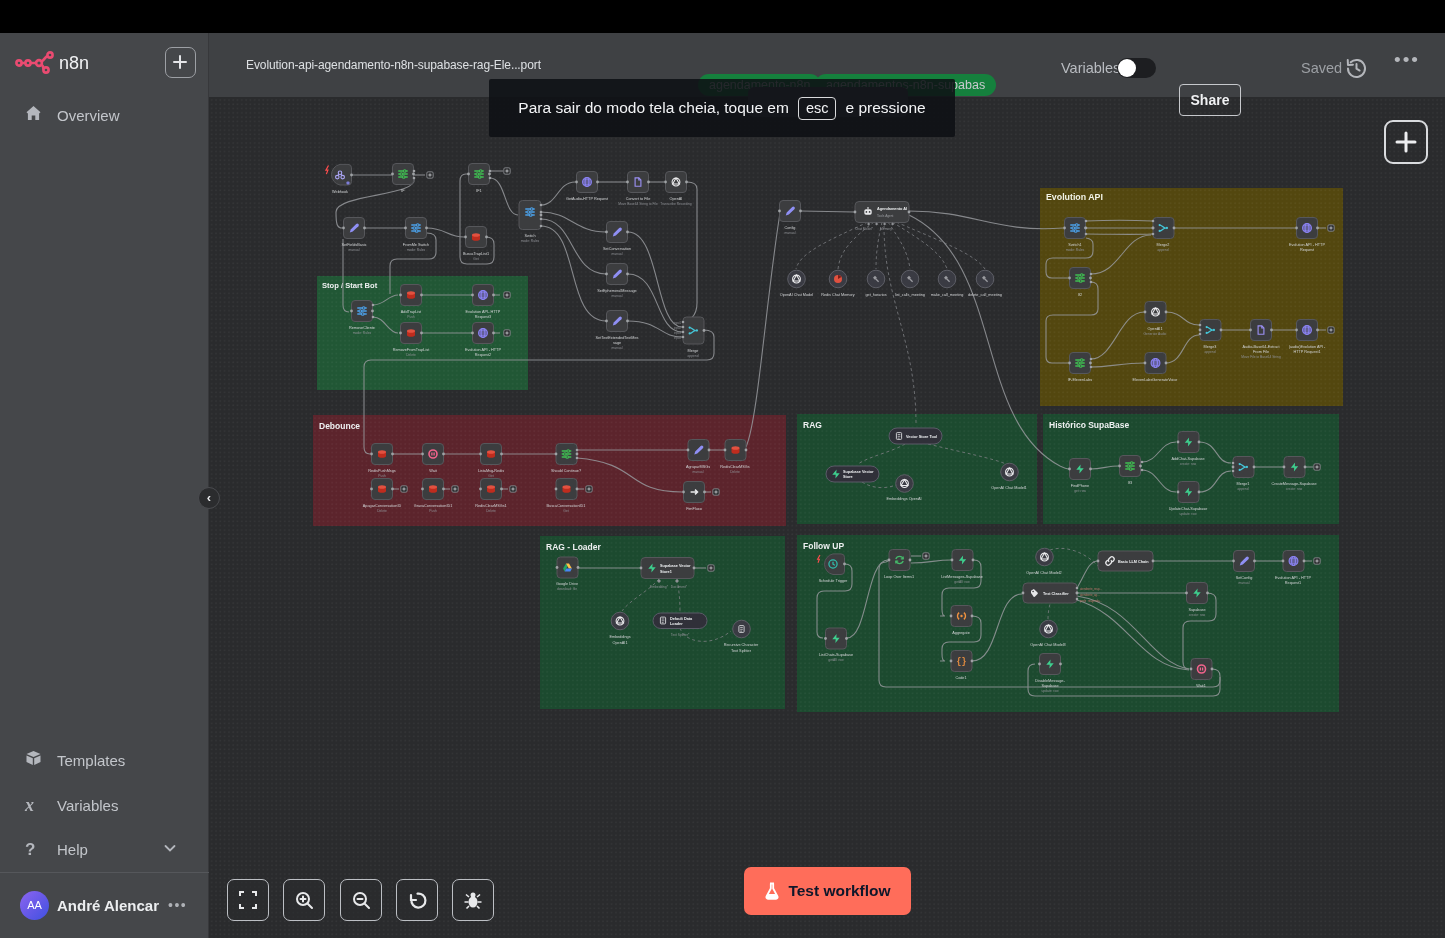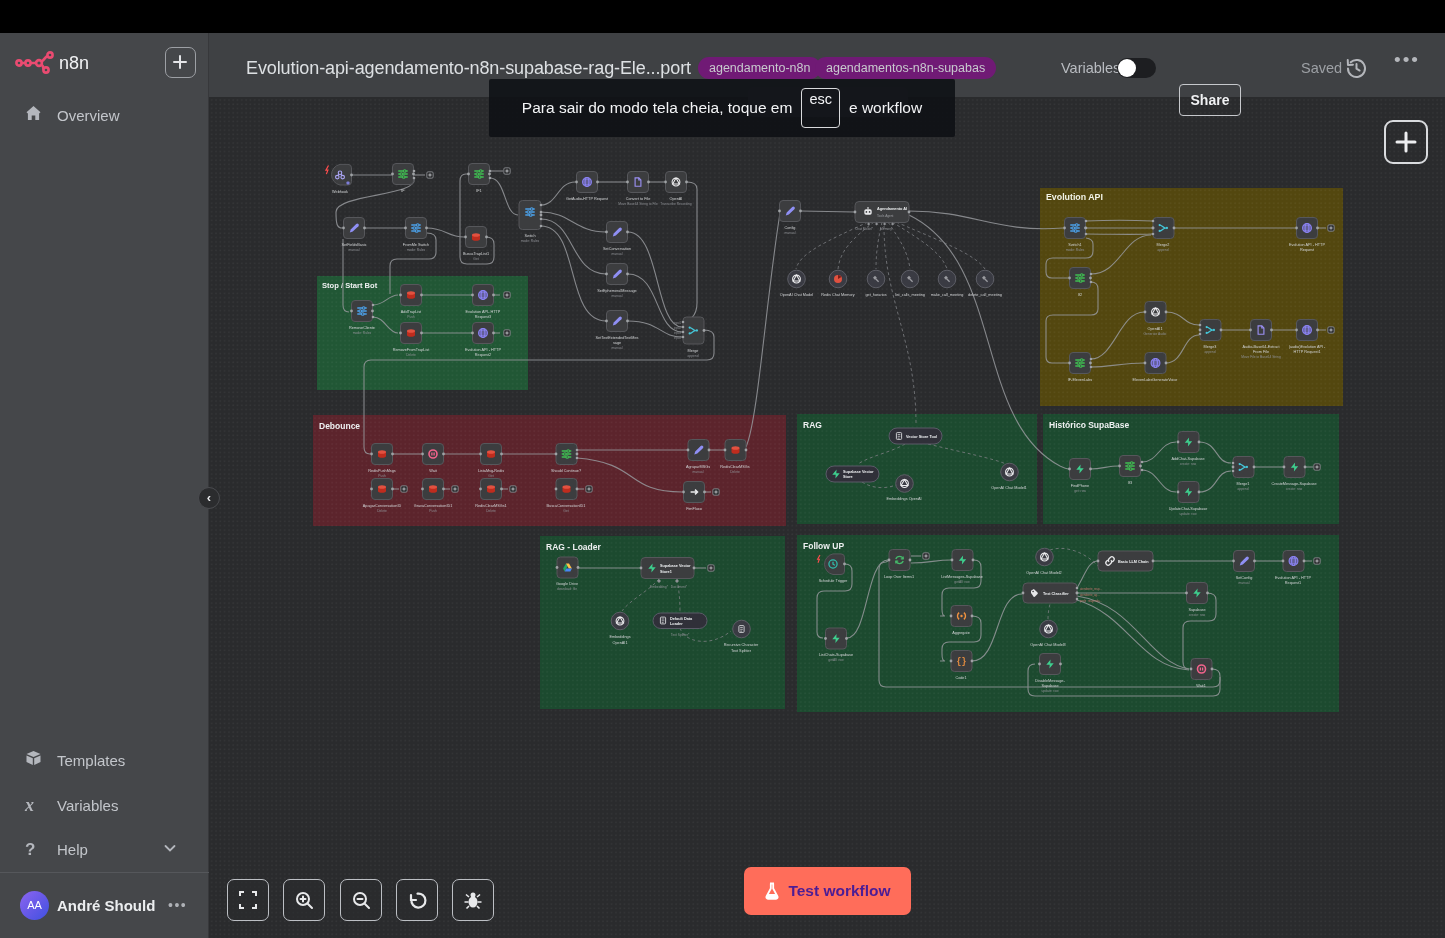--- a/index.html
+++ b/index.html
@@ -3,39 +3,39 @@
 <meta charset="utf-8">
 <style>
 * { margin:0; padding:0; box-sizing:border-box; }
 html,body { width:1445px; height:938px; overflow:hidden; background:#000; font-family:"Liberation Sans",sans-serif; }
 #topbar { position:absolute; left:0; top:0; width:1445px; height:33px; background:#000; z-index:50; }
 #canvas { position:absolute; left:209px; top:97px; width:1236px; height:841px; background-color:#2a2b2d; z-index:1; }
 #flow { position:absolute; left:0; top:0; width:1445px; height:938px; z-index:5; }
 #header { position:absolute; left:209px; top:33px; width:1236px; height:64px; background:#3f4144; z-index:20; }
 #sidebar { position:absolute; left:0; top:33px; width:209px; height:905px; background:#45474a; z-index:30; border-right:1px solid #37383b;}
 .hfix { position:absolute; z-index:40; }
-#wtitle { left:246px; top:58px; font-size:18px; color:#dde0e3; letter-spacing:-0.1px; }
-.tag { position:absolute; top:57px; height:22px; background:#701a75; border-radius:12px; color:#c8cace; font-size:12.5px; line-height:22px; padding:0 11px; z-index:40;}
+#wtitle { left:246px; top:58px; font-size:12px; color:#dde0e3; letter-spacing:-0.1px; }
+.tag { position:absolute; top:74px; height:22px; background:#15803d; border-radius:12px; color:#c8cace; font-size:12.5px; line-height:22px; padding:0 11px; z-index:40;}
 #tag1 { left:698px; }
 #tag2 { left:815px; }
 #inactive { left:1061px; top:60px; font-size:14.5px; color:#b9bcc1; }
 #toggle { left:1117px; top:58px; width:39px; height:20px; background:#1d1e21; border-radius:10px; }
 #toggle .knob { position:absolute; left:1px; top:1px; width:18px; height:18px; background:#fff; border-radius:50%; }
 #share { left:1179px; top:51px; width:62px; height:32px; border:1px solid #c6c8cc; border-radius:4px; color:#f0f1f3; font-size:14px; font-weight:bold; text-align:center; line-height:30px;margin-top:33px; }
 #saved { left:1281px; top:60px; font-size:14.5px; color:#9da0a5;margin-left:20px; }
 #hist { left:1344px; top:56px; }
 #hdots { left:1394px; top:49px; font-size:19px; color:#b4b6bb; letter-spacing:2px; }
 #escwrap { position:absolute; left:489px; top:79px; width:466px; height:46px; z-index:60; }
 #esctab { position:absolute; left:259px; top:8px; width:160px; height:30px; background:#44464b; border-radius:6px; }
 #escbox { position:absolute; left:0; top:0; width:466px; height:58px; background:rgba(14,16,20,0.88); border-radius:2px;
   display:flex; align-items:center; justify-content:center; color:#f3f4f6; font-size:15.5px; }
-#esckey { border:1px solid #d9dadc; border-radius:4px; padding:2px 7px 20px; margin:0 9px; font-size:14.5px; }
+#esckey { border:1px solid #d9dadc; border-radius:4px; padding:2px 7px 3px; margin:0 9px; font-size:14.5px; }
 .cbtn { position:absolute; top:879px; width:42px; height:42px; border:1px solid #bcbfc4; border-radius:7px; background:rgba(42,43,45,0.55); z-index:25; display:flex; align-items:center; justify-content:center; }
 #testbtn { position:absolute; left:744px; top:867px; width:167px; height:48px; background:#ff6d5a; border-radius:7px; z-index:25;
-  display:flex; align-items:center; justify-content:center; color:#4c1d95; font-size:15.5px; font-weight:bold; gap:8px;}
+  display:flex; align-items:center; justify-content:center; color:#0f172a; font-size:15.5px; font-weight:bold; gap:8px;}
 #plusbtn { position:absolute; left:1384px; top:120px; width:44px; height:44px; border:2px solid #d9dbde; border-radius:9px; z-index:25; color:#edeef0; }
 #chev { position:absolute; left:198px; top:487px; width:22px; height:22px; border-radius:50%; background:#2b2c2e; border:1.5px solid #4a4b4f; z-index:35; color:#e8e9eb; text-align:center; font-size:13px; line-height:20px; font-weight:bold;}
 .srow { position:absolute; left:25px; color:#c3c6cb; font-size:15px; z-index:35; }
 .srow .ic { display:inline-block; width:32px; color:#b4b7bd; }
 #uname { position:absolute; left:57px; top:897px; color:#eceef0; font-size:15px; font-weight:bold; z-index:35;}
 #avatar { position:absolute; left:20px; top:891px; width:29px; height:29px; border-radius:50%; z-index:35;
   background:linear-gradient(135deg,#8b66f0 0%,#6a5ae8 45%,#3f51e0 100%); color:#fff; font-size:11px; font-weight:normal; text-align:center; line-height:29px;}
 #udots { position:absolute; left:168px; top:897px; color:#aeb1b6; font-size:14px; letter-spacing:1.5px; z-index:35;}
 #sdiv { position:absolute; left:0px; top:872px; width:209px; height:1px; background:#55575b; z-index:35;}
 #flow .nd { fill:#3c3d3f; stroke:#56575b; stroke-width:1; }
@@ -772,21 +772,21 @@
       <path d="M3.8,12 a8.2,8.2 0 1 0 2.6,-6"></path>
       <path d="M3.6,3.8 L3.8,8.6 L8.6,8.3"></path>
       <path d="M12,7.6 V12.2 L15,14"></path>
     </svg></div>
 <div class="hfix" id="hdots">•••</div>
 <div id="escwrap">
     <div id="esctab"></div>
     <div id="escbox">
       <span>Para sair do modo tela cheia, toque em</span>
       <span id="esckey">esc</span>
-      <span>e workflow</span>
+      <span>e pressione</span>
     </div>
   </div>
 <div id="sidebar"></div>
 <div id="chev">‹</div>
 <div class="hfix" style="left:15px; top:51px; z-index:35;"><svg width="40" height="23" viewBox="0 0 40 23" fill="none" stroke="#ea4b71" stroke-width="2.6">
       <circle cx="4" cy="12" r="2.6"></circle>
       <circle cx="13" cy="12" r="2.6"></circle>
       <circle cx="24" cy="12" r="2.9"></circle>
       <circle cx="35" cy="4" r="2.6"></circle>
       <circle cx="31" cy="19" r="2.6"></circle>
@@ -802,21 +802,21 @@
 <div class="srow" style="top:750px;"><span class="ic"><svg width="17" height="16" viewBox="0 0 16 16" fill="#b4b7bd">
         <path d="M1,4 L8,1 L15,4 L8,7 Z M1,5.5 L7.3,8.3 L7.3,15 L1,12 Z M15,5.5 L8.7,8.3 L8.7,15 L15,12 Z"></path>
       </svg></span>Templates</div>
 <div class="srow" style="top:795px;"><span class="ic" style="font-style:italic; font-weight:bold; font-size:18px; font-family:'Liberation Serif',serif;">x</span>Variables</div>
 <div class="srow" style="top:840px;"><span class="ic" style="font-weight:bold; font-size:17px;">?</span>Help</div>
 <div class="hfix" style="left:163px; top:841px; z-index:35;"><svg width="14" height="14" viewBox="0 0 14 14" fill="none" stroke="#b4b7bd" stroke-width="1.8" stroke-linecap="round">
       <path d="M2.5,5 L7,9.5 L11.5,5"></path>
     </svg></div>
 <div id="sdiv"></div>
 <div id="avatar">AA</div>
-<div id="uname">André Should</div>
+<div id="uname">André Alencar</div>
 <div id="udots">•••</div>
 <div class="cbtn" style="left:227px;">
     <svg width="20" height="20" viewBox="0 0 20 20" fill="none" stroke="#e8e9eb" stroke-width="2">
       <path d="M2,6 V2 H6 M14,2 H18 V6 M18,14 V18 H14 M6,18 H2 V14"></path>
     </svg>
   </div>
 <div class="cbtn" style="left:283px;">
     <svg width="21" height="21" viewBox="0 0 21 21" fill="none" stroke="#e8e9eb" stroke-width="2" stroke-linecap="round">
       <circle cx="9" cy="9" r="6"></circle>
       <path d="M13.5,13.5 L18,18 M6.5,9 H11.5 M9,6.5 V11.5"></path>

